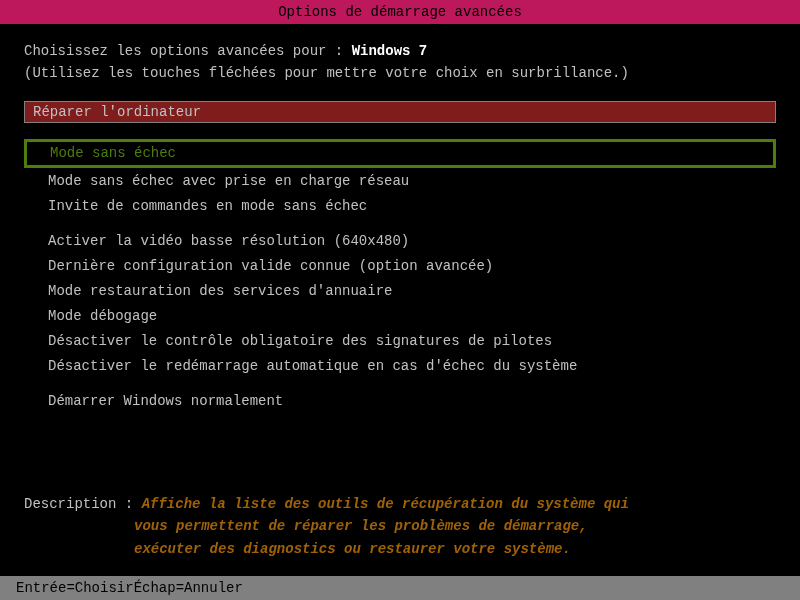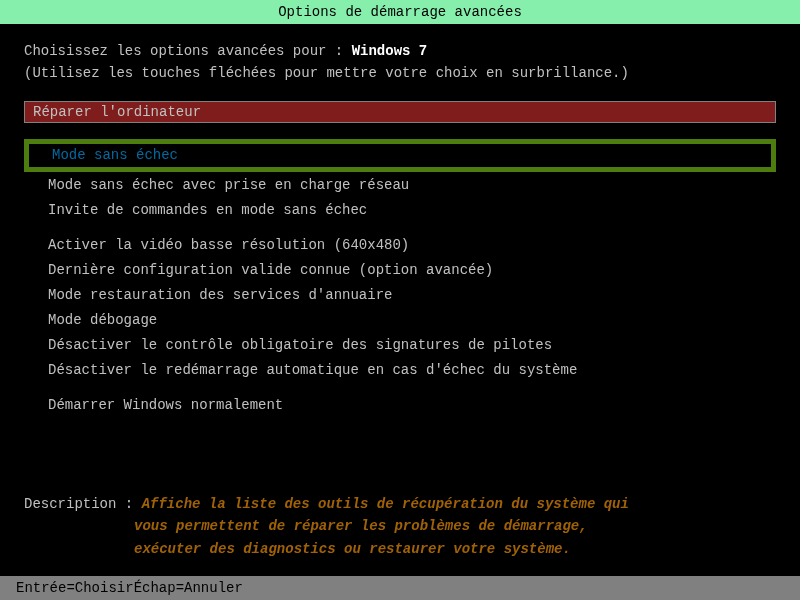--- a/index.html
+++ b/index.html
@@ -10,21 +10,21 @@
       background: #000;
       color: #c0c0c0;
       font-family: 'Courier New', Courier, monospace;
       font-size: 14px;
       overflow: hidden;
       display: flex;
       flex-direction: column;
     }
 
     #title-bar {
-      background: #86efac;
+      background: #be185d;
       color: #000;
       text-align: center;
       padding: 4px 0;
       font-size: 14px;
       flex-shrink: 0;
     }
 
     #main-content {
       flex: 1;
       padding: 16px 24px;
@@ -59,22 +59,22 @@
     }
 
     .menu-item {
       padding: 1px 24px;
       color: #c0c0c0;
       cursor: pointer;
       line-height: 1.5;
     }
 
     .menu-item.selected {
-      border: 5px solid #4d7c0f;
-      color: #0369a1;
+      border: 3px solid #4d7c0f;
+      color: #4d7c0f;
       padding: 1px 23px;
     }
 
     .menu-item.spacer {
       height: 8px;
     }
 
     #description-area {
       margin-top: 8px;
       padding-top: 8px;

